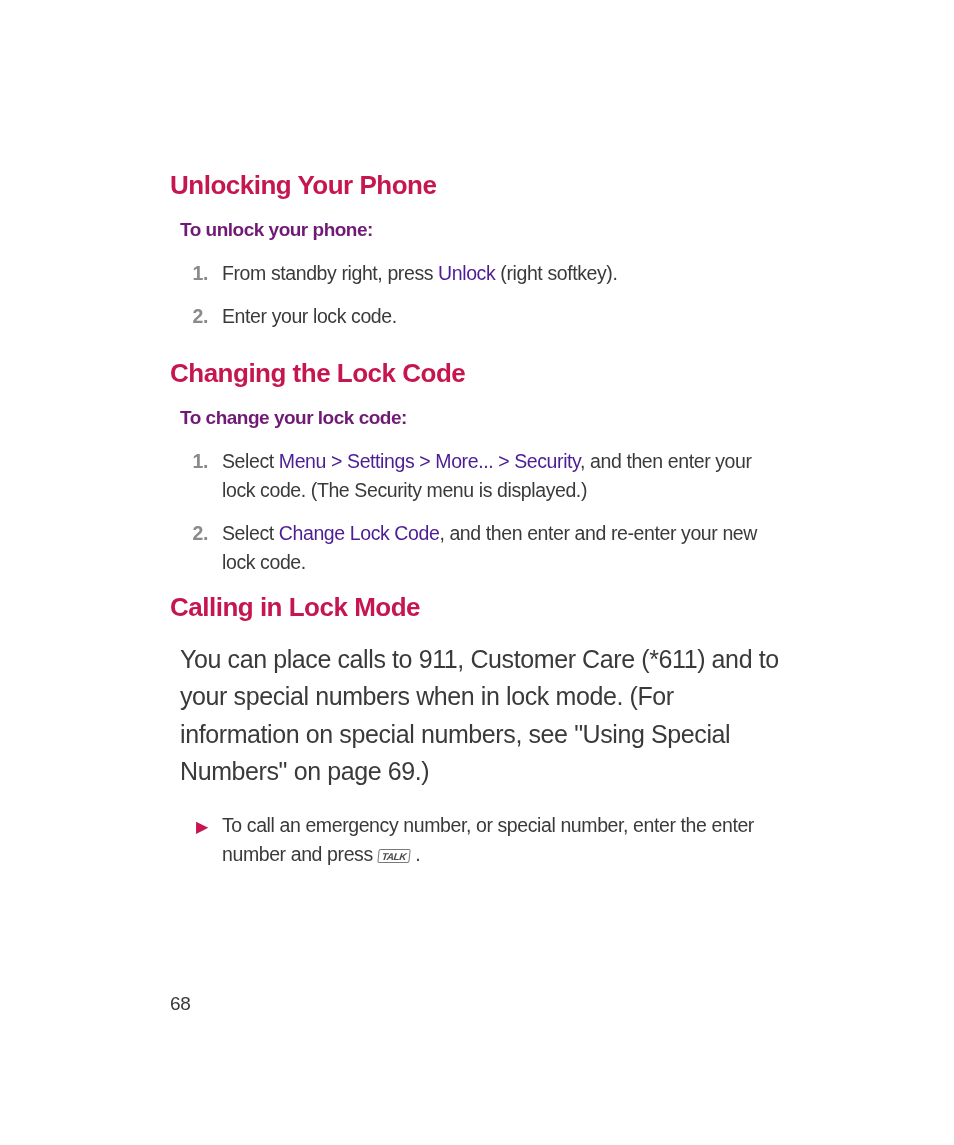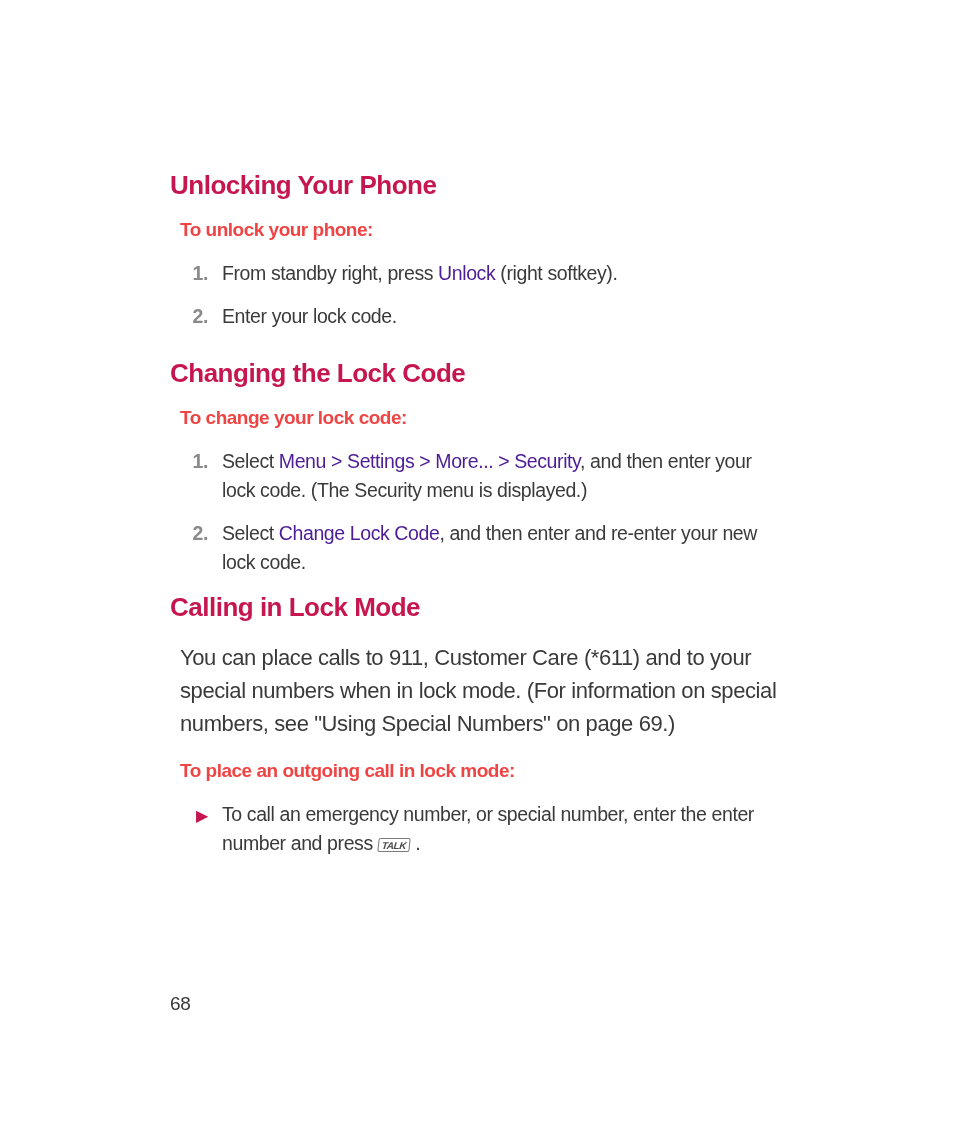--- a/index.html
+++ b/index.html
@@ -21,21 +21,21 @@
   .heading {
     color: #c6164f;
     font-weight: 700;
     font-size: 26px;
     letter-spacing: -0.5px;
     margin: 0 0 18px 0;
   }
   .heading.sec2 { margin-top: 26px; }
   .heading.sec3 { }
   .subheading {
-    color: #ef4444;
+    color: #701a75;
     font-weight: 700;
     font-size: 19px;
     letter-spacing: -0.5px;
     margin: 0 0 18px 10px;
   }
   .ol {
     list-style: none;
     margin: 0 0 0 10px;
     padding: 0;
   }
@@ -49,21 +49,21 @@
     letter-spacing: -0.4px;
   }
   .ol .num {
     color: #8a8a8a;
     font-weight: 700;
     min-width: 28px;
     text-align: right;
   }
   .ol .txt { flex: 1; }
   .para {
-    font-size: 22px;
+    font-size: 25px;
     line-height: 1.5;
     margin: 8px 0 20px 10px;
     letter-spacing: -0.4px;
   }
   .bul {
     list-style: none;
     margin: 0 0 0 10px;
     padding: 0;
   }
   .bul > li {
@@ -141,21 +141,20 @@
     <li>
       <span class="num">2.</span>
       <span class="txt">
         <span>Select </span><span class="bold">Change Lock Code</span><span>, and then enter and re-enter your new lock code.</span>
       </span>
     </li>
   </ol>
 
   <h2 class="heading sec3">Calling in Lock Mode</h2>
   <p class="para">You can place calls to 911, Customer Care (*611) and to your special numbers when in lock mode. (For information on special numbers, see "Using Special Numbers" on page 69.)</p>
-  <div class="subheading">To place an outgoing call in lock mode:</div>
   <ul class="bul">
     <li>
       <span class="marker">▶</span>
       <span class="txt">
         <span>To call an emergency number, or special number, enter the enter number and press  </span><span class="talk-icon">TALK</span><span> .</span>
       </span>
     </li>
   </ul>
 
   <div class="footer">

